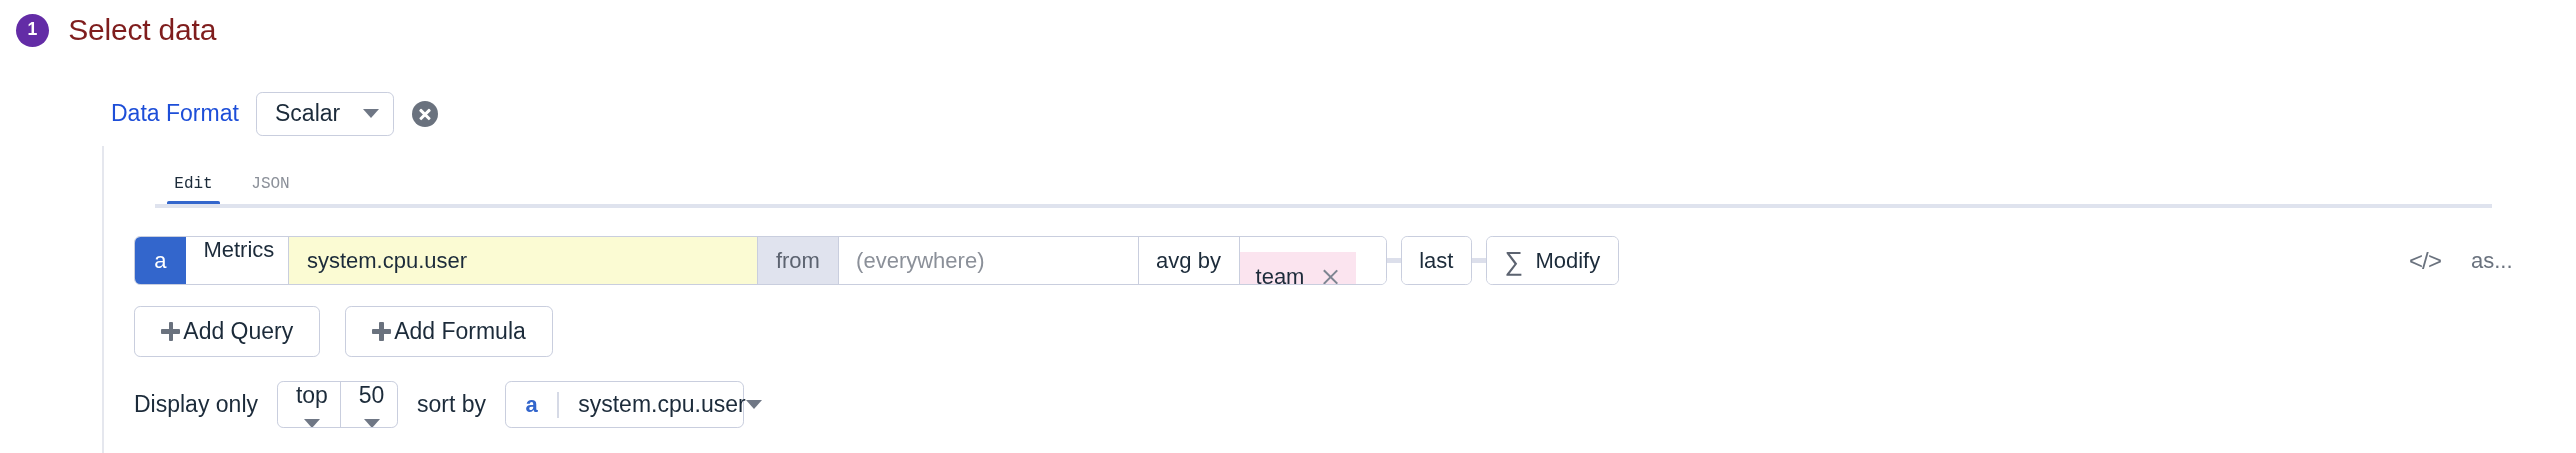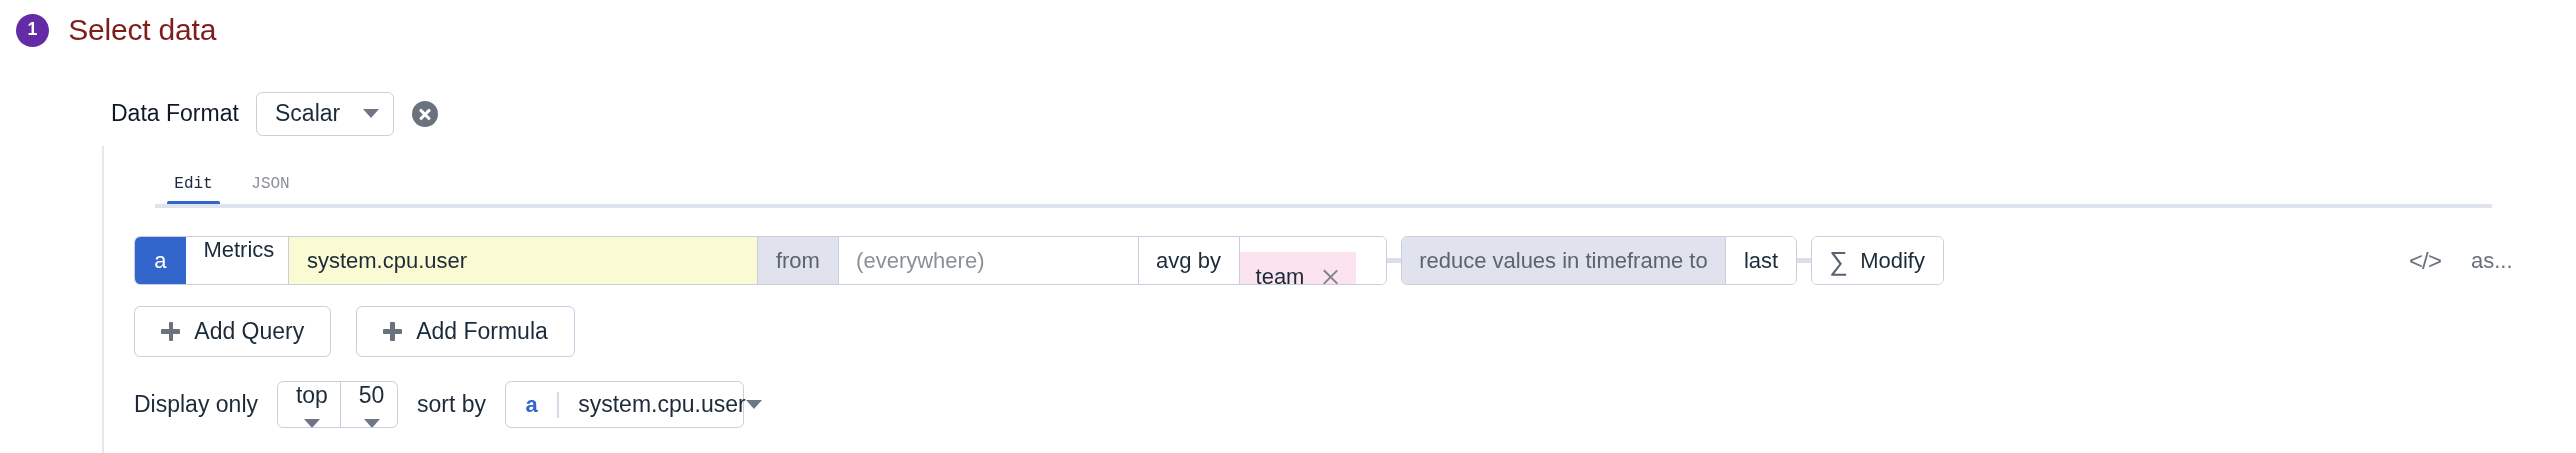--- a/index.html
+++ b/index.html
@@ -61,21 +61,21 @@
     position: absolute;
     left: 111px;
     top: 90px;
     display: flex;
     align-items: center;
     gap: 17.6px;
     height: 47px;
   }
   .dataformat-label {
     font-size: 23px;
-    color: #0f172a;
+    color: #1d4ed8;
     white-space: nowrap;
   }
   .select-box {
     display: inline-flex;
     align-items: center;
     justify-content: space-between;
     border: 1.3px solid #c9cede;
     border-radius: 6.2px;
     background: #ffffff;
     height: 44px;
@@ -286,21 +286,21 @@
     position: absolute;
     left: 134px;
     top: 306px;
     display: flex;
     gap: 24.6px;
     height: 51px;
   }
   .btn {
     display: inline-flex;
     align-items: center;
-    gap: 14px;
+    gap: 3px;
     border: 1.3px solid #c9cede;
     border-radius: 6.2px;
     background: #ffffff;
     height: 51px;
     padding: 0 26px;
     font-size: 23px;
     color: #1c2b3a;
     cursor: pointer;
     white-space: nowrap;
   }
@@ -431,21 +431,20 @@
       <span class="tag">
         <span>team</span>
         <span class="tagx"></span>
       </span>
     </div>
   </div>
 
   <div class="connector"></div>
 
   <div class="qgroup">
-    <div class="qcell kw">reduce values in timeframe to</div>
     <div class="qcell plain">last</div>
   </div>
 
   <div class="connector"></div>
 
   <div class="qgroup">
     <div class="qcell plain">
       <span class="sigma">∑</span>
       <span>Modify</span>
     </div>

